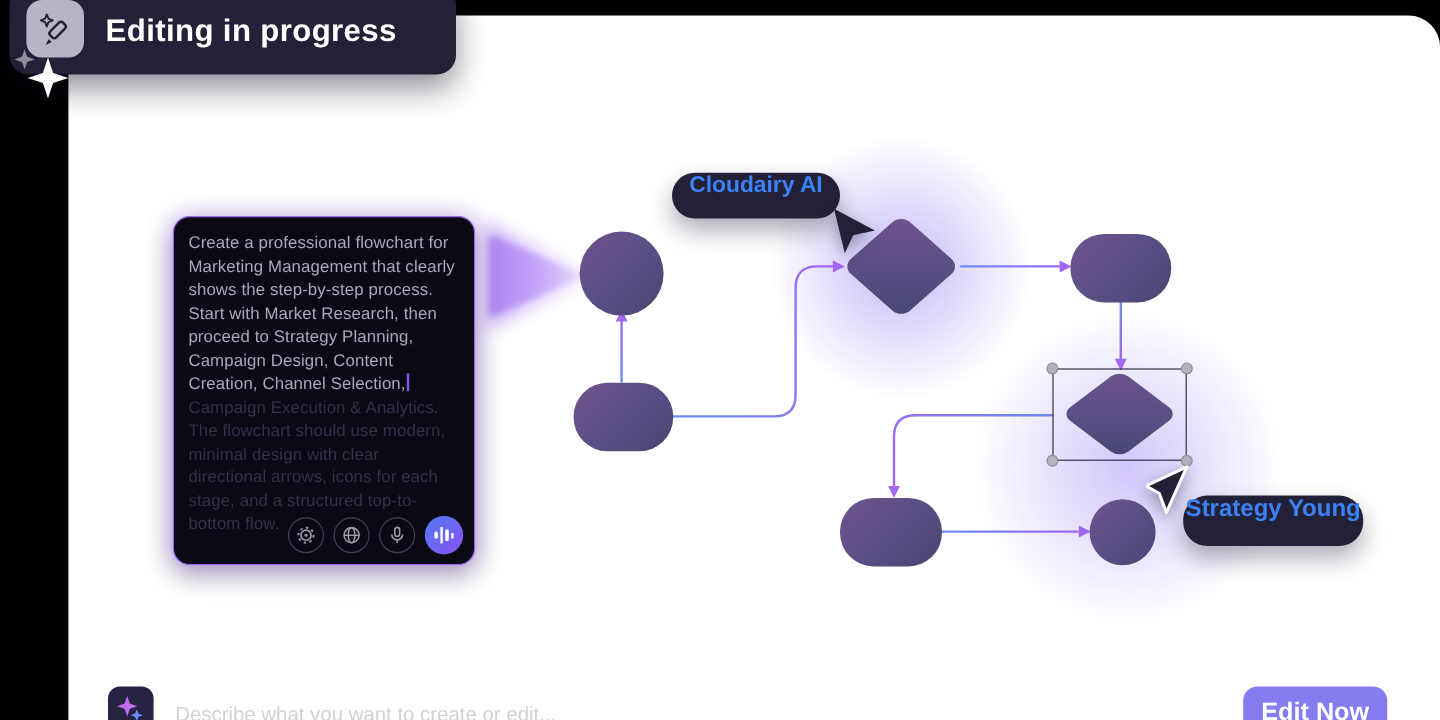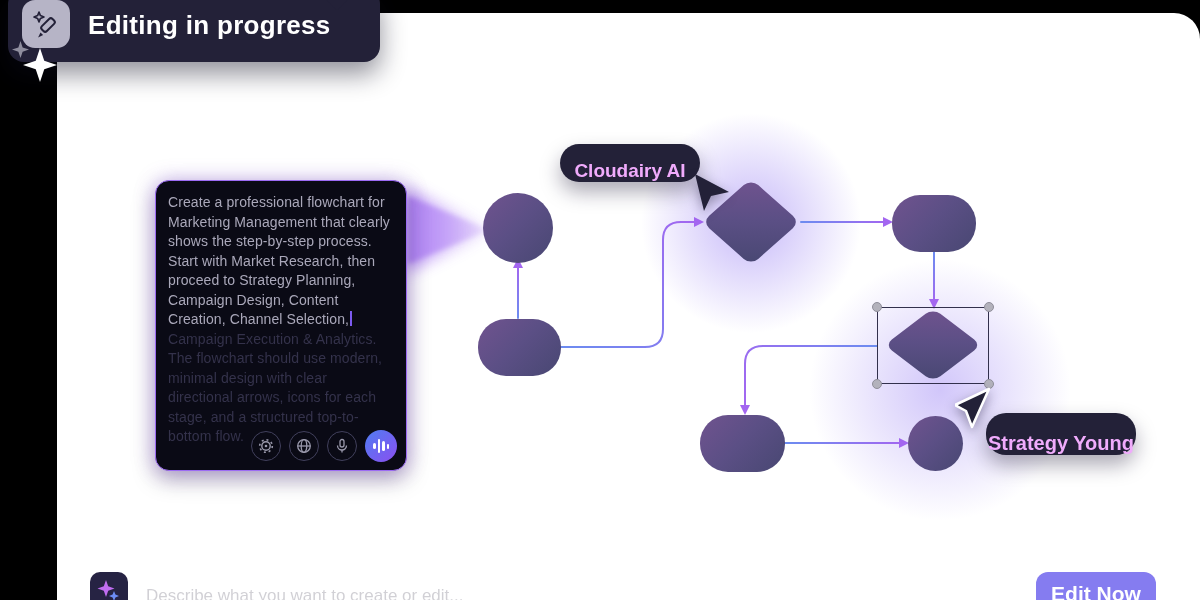--- a/index.html
+++ b/index.html
@@ -19,21 +19,21 @@
   .banner-tile{left:14px;top:12px;width:48px;height:48px;background:#b6b4c6;border-radius:13px;
     display:flex;align-items:center;justify-content:center;}
   .banner-label{left:80px;top:0;height:74px;display:flex;align-items:center;
     color:#ffffff;font-size:26px;font-weight:700;letter-spacing:.3px;}
   .caret{left:326px;top:0;width:0;height:0;border-left:11px solid transparent;
     border-right:11px solid transparent;border-top:10px solid #232138;z-index:41;}
   .spark-sm{left:12px;top:41px;z-index:42;}
   .spark-lg{left:23px;top:48px;z-index:42;}
 
   
-  .prompt-box{left:155px;top:180px;width:252px;height:291px;box-sizing:border-box;
+  .prompt-box{left:144px;top:180px;width:252px;height:291px;box-sizing:border-box;
     background:#0a0a15;border:1.5px solid #9c6bf3;border-radius:14px;
     box-shadow:0 0 20px rgba(150,90,240,.35),0 8px 22px rgba(20,10,50,.35);
     padding:12px 12px;z-index:30;}
   .prompt-text{font-size:14px;line-height:19.5px;color:#aaa8ba;letter-spacing:.1px;}
   .prompt-text .pending{color:#34324b;}
   .type-caret{display:inline-block;width:2px;height:15px;background:#7c5af0;
     vertical-align:-2px;margin:0 1px;}
   .prompt-toolbar{right:9px;bottom:8px;display:flex;align-items:center;gap:8px;z-index:31;}
   .tool-btn{width:30px;height:30px;border-radius:50%;border:1px solid #41405c;box-sizing:border-box;
     display:flex;align-items:center;justify-content:center;color:#9b9aad;background:transparent;}
@@ -57,21 +57,21 @@
   .stadium{border-radius:28px;}
   .diamond{border-radius:10px;}
 
   
   .sel-rect{left:877px;top:307px;width:112px;height:77px;border:1.5px solid #32304c;
     box-sizing:border-box;z-index:18;}
   .handle{width:10px;height:10px;border-radius:50%;background:#b3b2bc;border:1px solid #8f8e9a;
     box-sizing:border-box;position:absolute;z-index:19;}
 
   
-  .pill{background:#232138;border-radius:20px;color:#f0abfc;display:flex;align-items:flex-end;
+  .pill{background:#232138;border-radius:20px;color:#3b82f6;display:flex;align-items:flex-start;
     justify-content:center;font-weight:700;box-shadow:0 10px 20px rgba(20,15,45,.35);z-index:25;}
   .pill1{left:560px;top:144px;width:140px;height:38px;font-size:19px;}
   .pill2{left:986px;top:413px;width:150px;height:42px;font-size:20px;}
   .cursor{z-index:26;filter:drop-shadow(0 4px 6px rgba(20,15,45,.4));}
 
   
   .ai-btn{left:90px;top:572px;width:38px;height:38px;border-radius:10px;background:#262343;
     display:flex;align-items:center;justify-content:center;z-index:30;}
   .bottom-placeholder{left:146px;top:586px;font-size:17px;color:rgba(44,42,66,.22);z-index:30;
     white-space:nowrap;}

